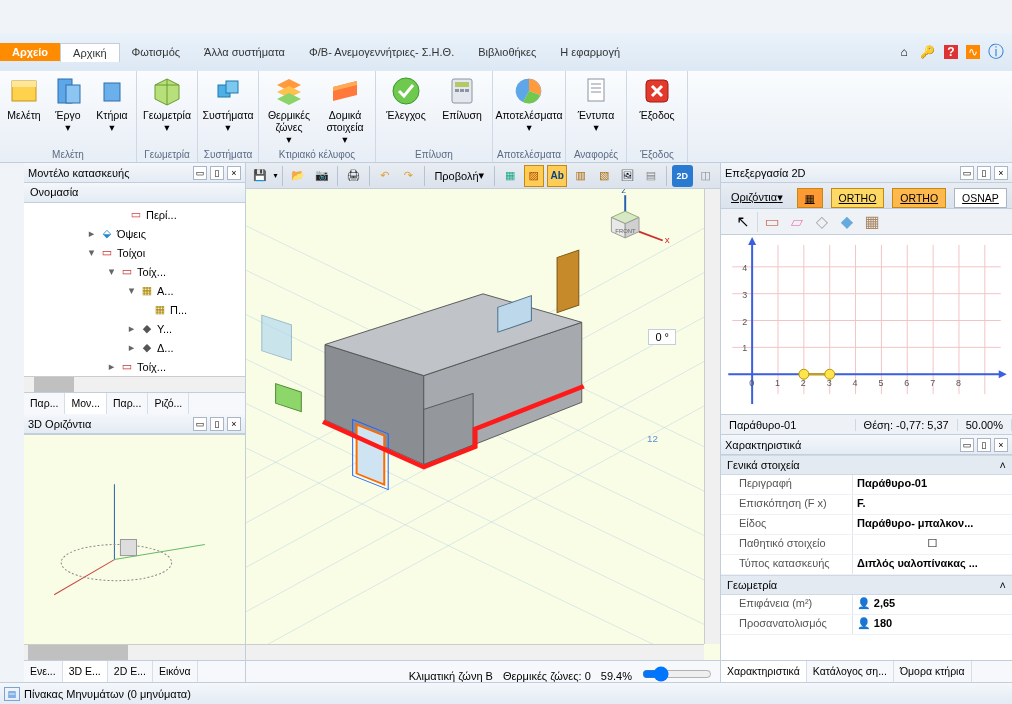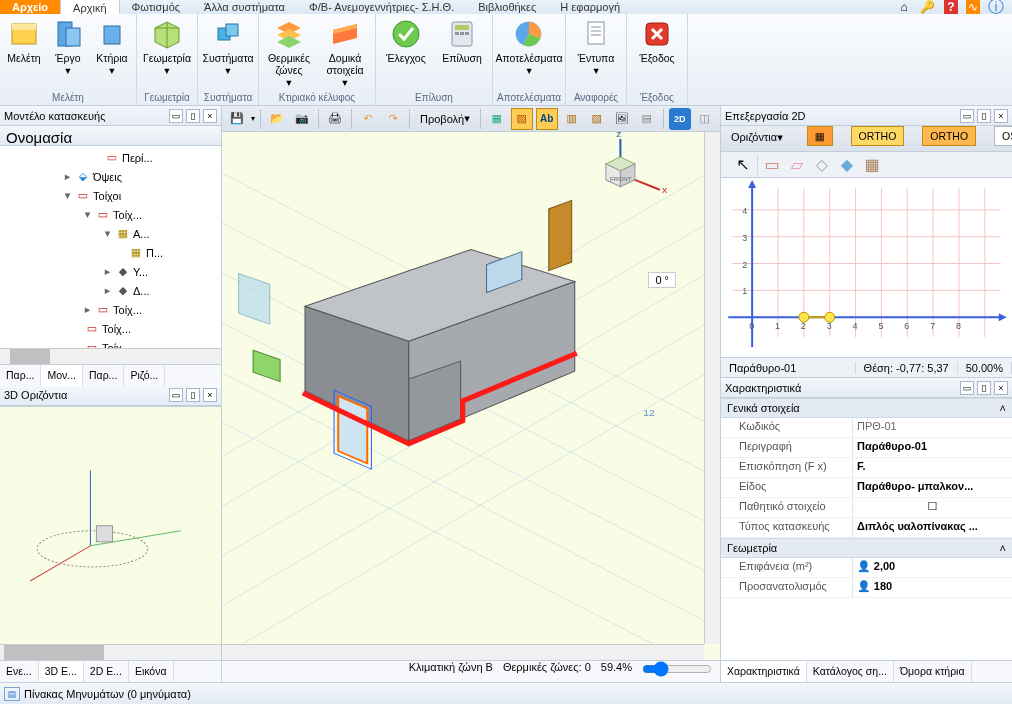--- a/index.html
+++ b/index.html
@@ -1,48 +1,48 @@
 <!DOCTYPE html>
 <html><head>
 <meta charset="utf-8">
 <style>
 * { box-sizing: border-box; margin: 0; padding: 0; font-family: "Segoe UI", Tahoma, sans-serif; }
 html, body { width: 1012px; height: 704px; overflow: hidden; background: #e8f0f8; }
 .app { width: 1012px; height: 704px; display: flex; flex-direction: column; background: #f0f4f8; }
 
 
-.tabs { display: flex; height: 14px; background: linear-gradient(#eaf2fa,#dce8f4); font-size: 11px; align-items: center; }
+.tabs { display: flex; height: 38px; background: linear-gradient(#eaf2fa,#dce8f4); font-size: 11px; align-items: center; margin-top: 33px; }
 .tab { padding: 3px 12px; cursor: pointer; color: #333; }
 .tab.file { background: #ff8c00; color: #fff; font-weight: bold; }
 .tab.active { background: #fff; border: 1px solid #c3cedb; border-bottom: none; }
 .tabs-right { margin-left: auto; display: flex; gap: 8px; padding-right: 8px; align-items: center; }
 .tabs-right .ticon { width: 16px; height: 16px; display: inline-flex; align-items: center; justify-content: center; font-size: 12px; }
 
 
 .ribbon { display: flex; height: 92px; background: linear-gradient(#fafcfe,#e8eef6); border-bottom: 1px solid #c3cedb; }
 .group { border-right: 1px solid #cfd9e5; display: flex; flex-direction: column; align-items: center; padding: 2px 4px 0 4px; }
 .group-body { display: flex; gap: 4px; flex: 1; align-items: flex-start; }
 .group-label { font-size: 10px; color: #5a6b82; padding: 1px 0 2px; }
 .rbtn { display: flex; flex-direction: column; align-items: center; justify-content: center; width: 52px; padding: 2px; font-size: 10.5px; text-align: center; cursor: pointer; }
 .rbtn .ricon { width: 32px; height: 32px; margin-bottom: 2px; }
 .rbtn.small { width: 40px; }
 
 
-.body { flex: 1; display: flex; min-height: 0; }
+.body { flex: 1; display: flex; min-height: 0; padding-left: 24px; }
 .left { width: 222px; display: flex; flex-direction: column; border-right: 1px solid #c3cedb; background: #fff; }
 .center { flex: 1; display: flex; flex-direction: column; min-width: 0; }
 .right { width: 292px; display: flex; flex-direction: column; border-left: 1px solid #c3cedb; background: #fff; }
 
 .pane-hdr { display: flex; align-items: center; height: 20px; background: linear-gradient(#f4f7fb,#e4ebf4); border-bottom: 1px solid #c3cedb; font-size: 11px; padding: 0 4px; }
 .pane-hdr .sp { margin-left: auto; display: flex; gap: 3px; }
 .pane-hdr .pbtn { width: 14px; height: 14px; border: 1px solid #aab6c6; background: #fff; font-size: 9px; display: flex; align-items: center; justify-content: center; cursor: pointer; }
 
 
 .tree-wrap { flex: 1; overflow: hidden; display: flex; flex-direction: column; }
-.tree-head { height: 20px; background: linear-gradient(#f4f7fb,#e4ebf4); border-bottom: 1px solid #c3cedb; font-size: 15px; padding: 3px 6px; }
+.tree-head { height: 20px; background: linear-gradient(#f4f7fb,#e4ebf4); border-bottom: 1px solid #c3cedb; font-size: 11px; padding: 3px 6px; }
 .tree { flex: 1; overflow: auto; font-size: 11px; padding: 2px; }
 .node { display: flex; align-items: center; height: 19px; white-space: nowrap; cursor: pointer; }
 .exp { width: 11px; text-align: center; color: #666; }
 .nicon { width: 16px; height: 14px; margin: 0 2px; display: inline-flex; align-items: center; justify-content: center; }
 .tree-scroll { height: 16px; background: #f0f0f0; border-top: 1px solid #ccc; display:flex; }
 .tree-scroll .thumb { width:40px; background:#c0c0c0; margin-left:10px; }
 .left-tabs, .right-tabs { display: flex; height: 22px; border-top: 1px solid #c3cedb; background: #f6f8fb; font-size: 10.5px; }
 .ltab { padding: 4px 6px; border-right: 1px solid #d6dee8; cursor: pointer; }
 .ltab.active { background: #fff; }
 
@@ -51,24 +51,24 @@
 
 
 .ctr-tb { height: 26px; background: linear-gradient(#e9edf3,#dbe2ec); border-bottom: 1px solid #c3cedb; display: flex; align-items: center; gap: 3px; padding: 0 4px; font-size: 11px; }
 .ctr-tb .sep { width:1px; height:20px; background:#b8c2d0; margin:0 2px; }
 .ctr-tb .tbtn { width:22px; height:22px; display:flex; align-items:center; justify-content:center; cursor:pointer; border:1px solid transparent; }
 .ctr-tb .tbtn.on { background:#ffcc55; border-color:#c38a12; }
 .ctr-tb .dd { display:flex; align-items:center; padding:0 4px; height:22px; border:1px solid transparent; cursor:pointer; }
 .viewport { flex:1; background:#fafde6; position:relative; overflow:hidden; }
 .vp-scroll-v { position:absolute; right:0; top:0; bottom:16px; width:16px; background:#f0f0f0; border-left:1px solid #ccc; }
 .vp-scroll-h { position:absolute; left:0; right:16px; bottom:0; height:16px; background:#f0f0f0; border-top:1px solid #ccc; }
-.ctr-status { height:22px; border-top:1px solid #c3cedb; background:#f6f8fb; display:flex; align-items:flex-start; font-size:11px; gap:10px; padding:0 8px; justify-content:flex-end; }
-
-
-.r-tb { height:26px; background:linear-gradient(#e9edf3,#dbe2ec); border-bottom:1px solid #c3cedb; display:flex; align-items:flex-start; gap:18px; padding:0 4px; font-size:11px; }
+.ctr-status { height:22px; border-top:1px solid #c3cedb; background:#f6f8fb; display:flex; align-items:flex-end; font-size:11px; gap:10px; padding:0 8px; justify-content:flex-end; }
+
+
+.r-tb { height:26px; background:linear-gradient(#e9edf3,#dbe2ec); border-bottom:1px solid #c3cedb; display:flex; align-items:flex-end; gap:8px; padding:0 4px; font-size:11px;text-decoration:underline; }
 .r-tb .dd { display:flex; align-items:center; padding:0 6px; height:22px; cursor:pointer; }
 .r-tb .tog { padding:3px 7px; border:1px solid #c38a12; cursor:pointer; font-size:10.5px; }
 .tog.snap { background:#ffd966; }
 .tog.ortho { background:#ffb84d; }
 .tog.osnap { background:#fff; border-color:#aab6c6; }
 .tog.grid { background:#ff9933; }
 .r-tb2 { height:26px; border-bottom:1px solid #c3cedb; background:#eef2f7; display:flex; align-items:center; gap:3px; padding:0 4px; }
 .r-tb2 .tb2 { width:22px; height:22px; display:flex; align-items:center; justify-content:center; cursor:pointer; }
 .plot2d { height:180px; background:#fff; position:relative; border-bottom:1px solid #c3cedb; }
 .r-status { height:20px; background:#eef2f7; border-bottom:1px solid #c3cedb; display:flex; font-size:11px; align-items:center; }
@@ -500,24 +500,20 @@
             <span class="pbtn">▯</span>
             <span class="pbtn">×</span>
           </span>
       </div>
       <div class="props">
         <div class="pgroup-h">
             <span>Γενικά στοιχεία</span>
             <span>˄</span>
           </div>
         <div class="prow">
-            <div class="pk">Κωδικός</div>
-            <div class="pv normal">ΠΡΘ-01</div>
-          </div>
-        <div class="prow">
             <div class="pk">Περιγραφή</div>
             <div class="pv">Παράθυρο-01</div>
           </div>
         <div class="prow">
             <div class="pk">Επισκόπηση (F x)</div>
             <div class="pv">F.</div>
           </div>
         <div class="prow">
             <div class="pk">Είδος</div>
             <div class="pv">Παράθυρο- μπαλκον...</div>
@@ -529,21 +525,21 @@
         <div class="prow">
             <div class="pk">Τύπος κατασκευής</div>
             <div class="pv">Διπλός υαλοπίνακας ...</div>
           </div>
         <div class="pgroup-h">
             <span>Γεωμετρία</span>
             <span>˄</span>
           </div>
         <div class="prow">
             <div class="pk">Επιφάνεια (m²)</div>
-            <div class="pv">👤 <span>2,00</span></div>
+            <div class="pv">👤 <span>2,65</span></div>
           </div>
         <div class="prow">
             <div class="pk">Προσανατολισμός</div>
             <div class="pv">👤 <span>180</span></div>
           </div>
       </div>
       <div class="right-tabs">
         <div class="ltab active">Χαρακτηριστικά</div>
         <div class="ltab">Κατάλογος ση...</div>
         <div class="ltab">Όμορα κτήρια</div>

